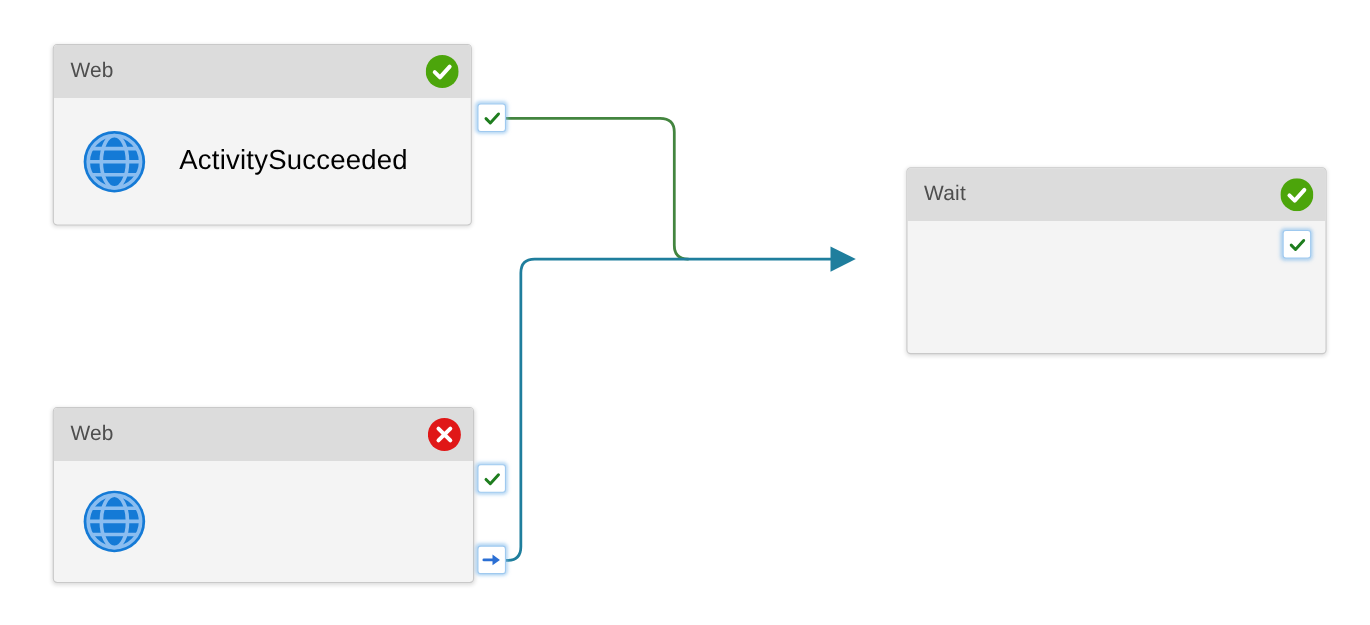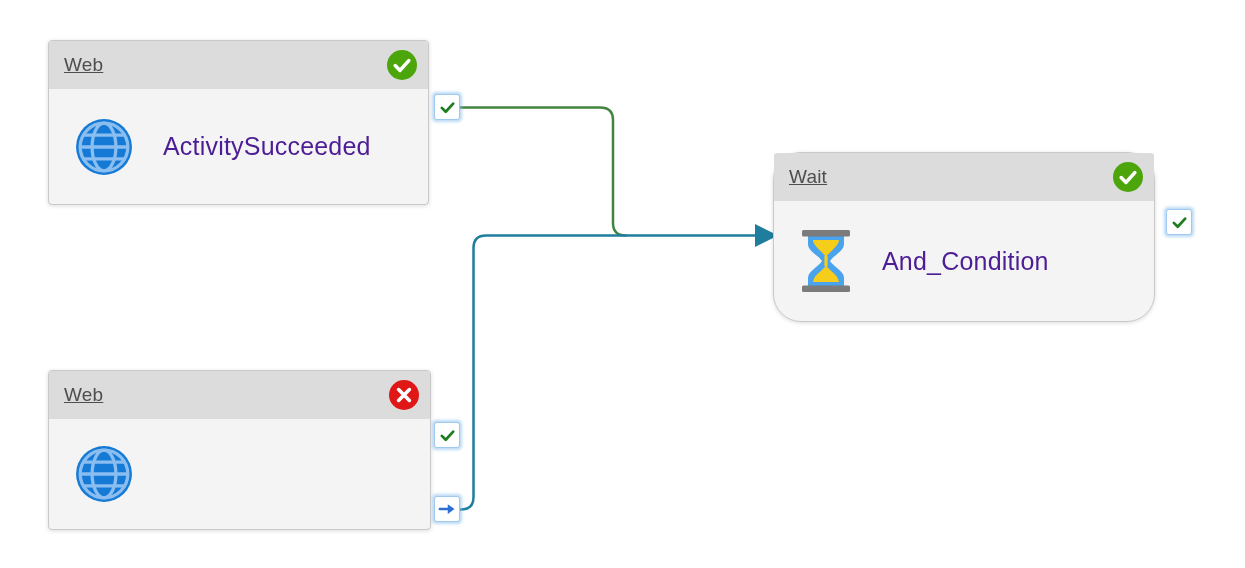--- a/index.html
+++ b/index.html
@@ -10,27 +10,27 @@
   .wires{position:absolute;left:0;top:0;width:1245px;height:568px;}
 
   .node{
     position:absolute;background:#f4f4f4;border:1px solid #c9c9c9;border-radius:4px;
     box-shadow:0 1px 4px rgba(0,0,0,.14);
   }
   .node-header{
     height:48px;background:#dcdcdc;border-radius:3px 3px 0 0;
     display:flex;align-items:center;padding:0 11px 0 15px;
   }
-  .node-type{font-size:19px;color:#4e4e4e;flex:1 1 auto;letter-spacing:.2px;text-decoration:underline;}
+  .node-type{font-size:19px;color:#4e4e4e;flex:1 1 auto;letter-spacing:.2px;}
   .badge{width:30px;height:30px;flex:0 0 auto;}
   .node-body{
     height:calc(100% - 48px);display:flex;align-items:center;padding-left:26px;
   }
   .node-icon{flex:0 0 auto;display:flex;align-items:center;}
-  .node-name{font-size:25px;color:#4c1d95;margin-left:30px;letter-spacing:.2px;white-space:nowrap;}
+  .node-name{font-size:25px;color:#000000;margin-left:30px;letter-spacing:.2px;white-space:nowrap;}
 
   .port{
     position:absolute;width:26px;height:26px;box-sizing:border-box;background:#fff;
     border:1px solid #9fc9ef;border-radius:3px;display:flex;align-items:center;justify-content:center;
     box-shadow:0 0 3px 1.5px rgba(130,185,235,.55);
   }
 </style>
 </head>
 <body>
 
@@ -84,44 +84,27 @@
             <ellipse cx="28" cy="28" rx="11.5" ry="23"></ellipse>
             <path d="M7.5 16.5 H48.5"></path>
             <path d="M4.5 28 H51.5"></path>
             <path d="M7.5 39.5 H48.5"></path>
           </g>
         </svg>
       </span>
     </div>
   </div>
 
-  <div class="node" style="left:773px;top:152px;width:380px;height:168px;border-radius:28px;">
+  <div class="node" style="left:824px;top:152px;width:380px;height:168px;">
     <div class="node-header">
       <span class="node-type">Wait</span>
       <svg class="badge" viewBox="0 0 30 30">
         <circle cx="15" cy="15" r="15" fill="#4ca50b"></circle>
         <path d="M8.2 15.6 L13 20.4 L21.8 10.6" fill="none" stroke="#ffffff" stroke-width="3.6" stroke-linecap="round" stroke-linejoin="round"></path>
       </svg>
-    </div>
-    <div class="node-body">
-      <span class="node-icon">
-        <svg width="52" height="62" viewBox="0 0 52 62">
-          <path d="M8 6 L44 6 L44 14 C44 21 34 25 30 31 C34 37 44 41 44 48 L44 56 L8 56 L8 48 C8 41 18 37 22 31 C18 25 8 21 8 14 Z" fill="#4aa3ed"></path>
-          <g fill="#f7cd1b">
-            <path d="M13 10 L39 10 C39 16 30 21 26 27 C22 21 13 16 13 10 Z"></path>
-            <path d="M26 35 C29 41 38 44 39 52 L13 52 C14 44 23 41 26 35 Z"></path>
-            <rect x="24.4" y="26" width="3.2" height="10"></rect>
-          </g>
-          <g fill="#7b7b7b">
-            <rect x="2" y="0" width="48" height="6.5" rx="1.5"></rect>
-            <rect x="2" y="55.5" width="48" height="6.5" rx="1.5"></rect>
-          </g>
-        </svg>
-      </span>
-      <span class="node-name">And_Condition</span>
     </div>
   </div>
 
   <div class="port" style="left:434px;top:94px;">
     <svg width="17" height="17" viewBox="0 0 24 24">
       <path d="M4 12.5 L9.5 18 L20 6.5" fill="none" stroke="#1e7d1e" stroke-width="3.8" stroke-linecap="round" stroke-linejoin="round"></path>
     </svg>
   </div>
 
   <div class="port" style="left:434px;top:422px;">

